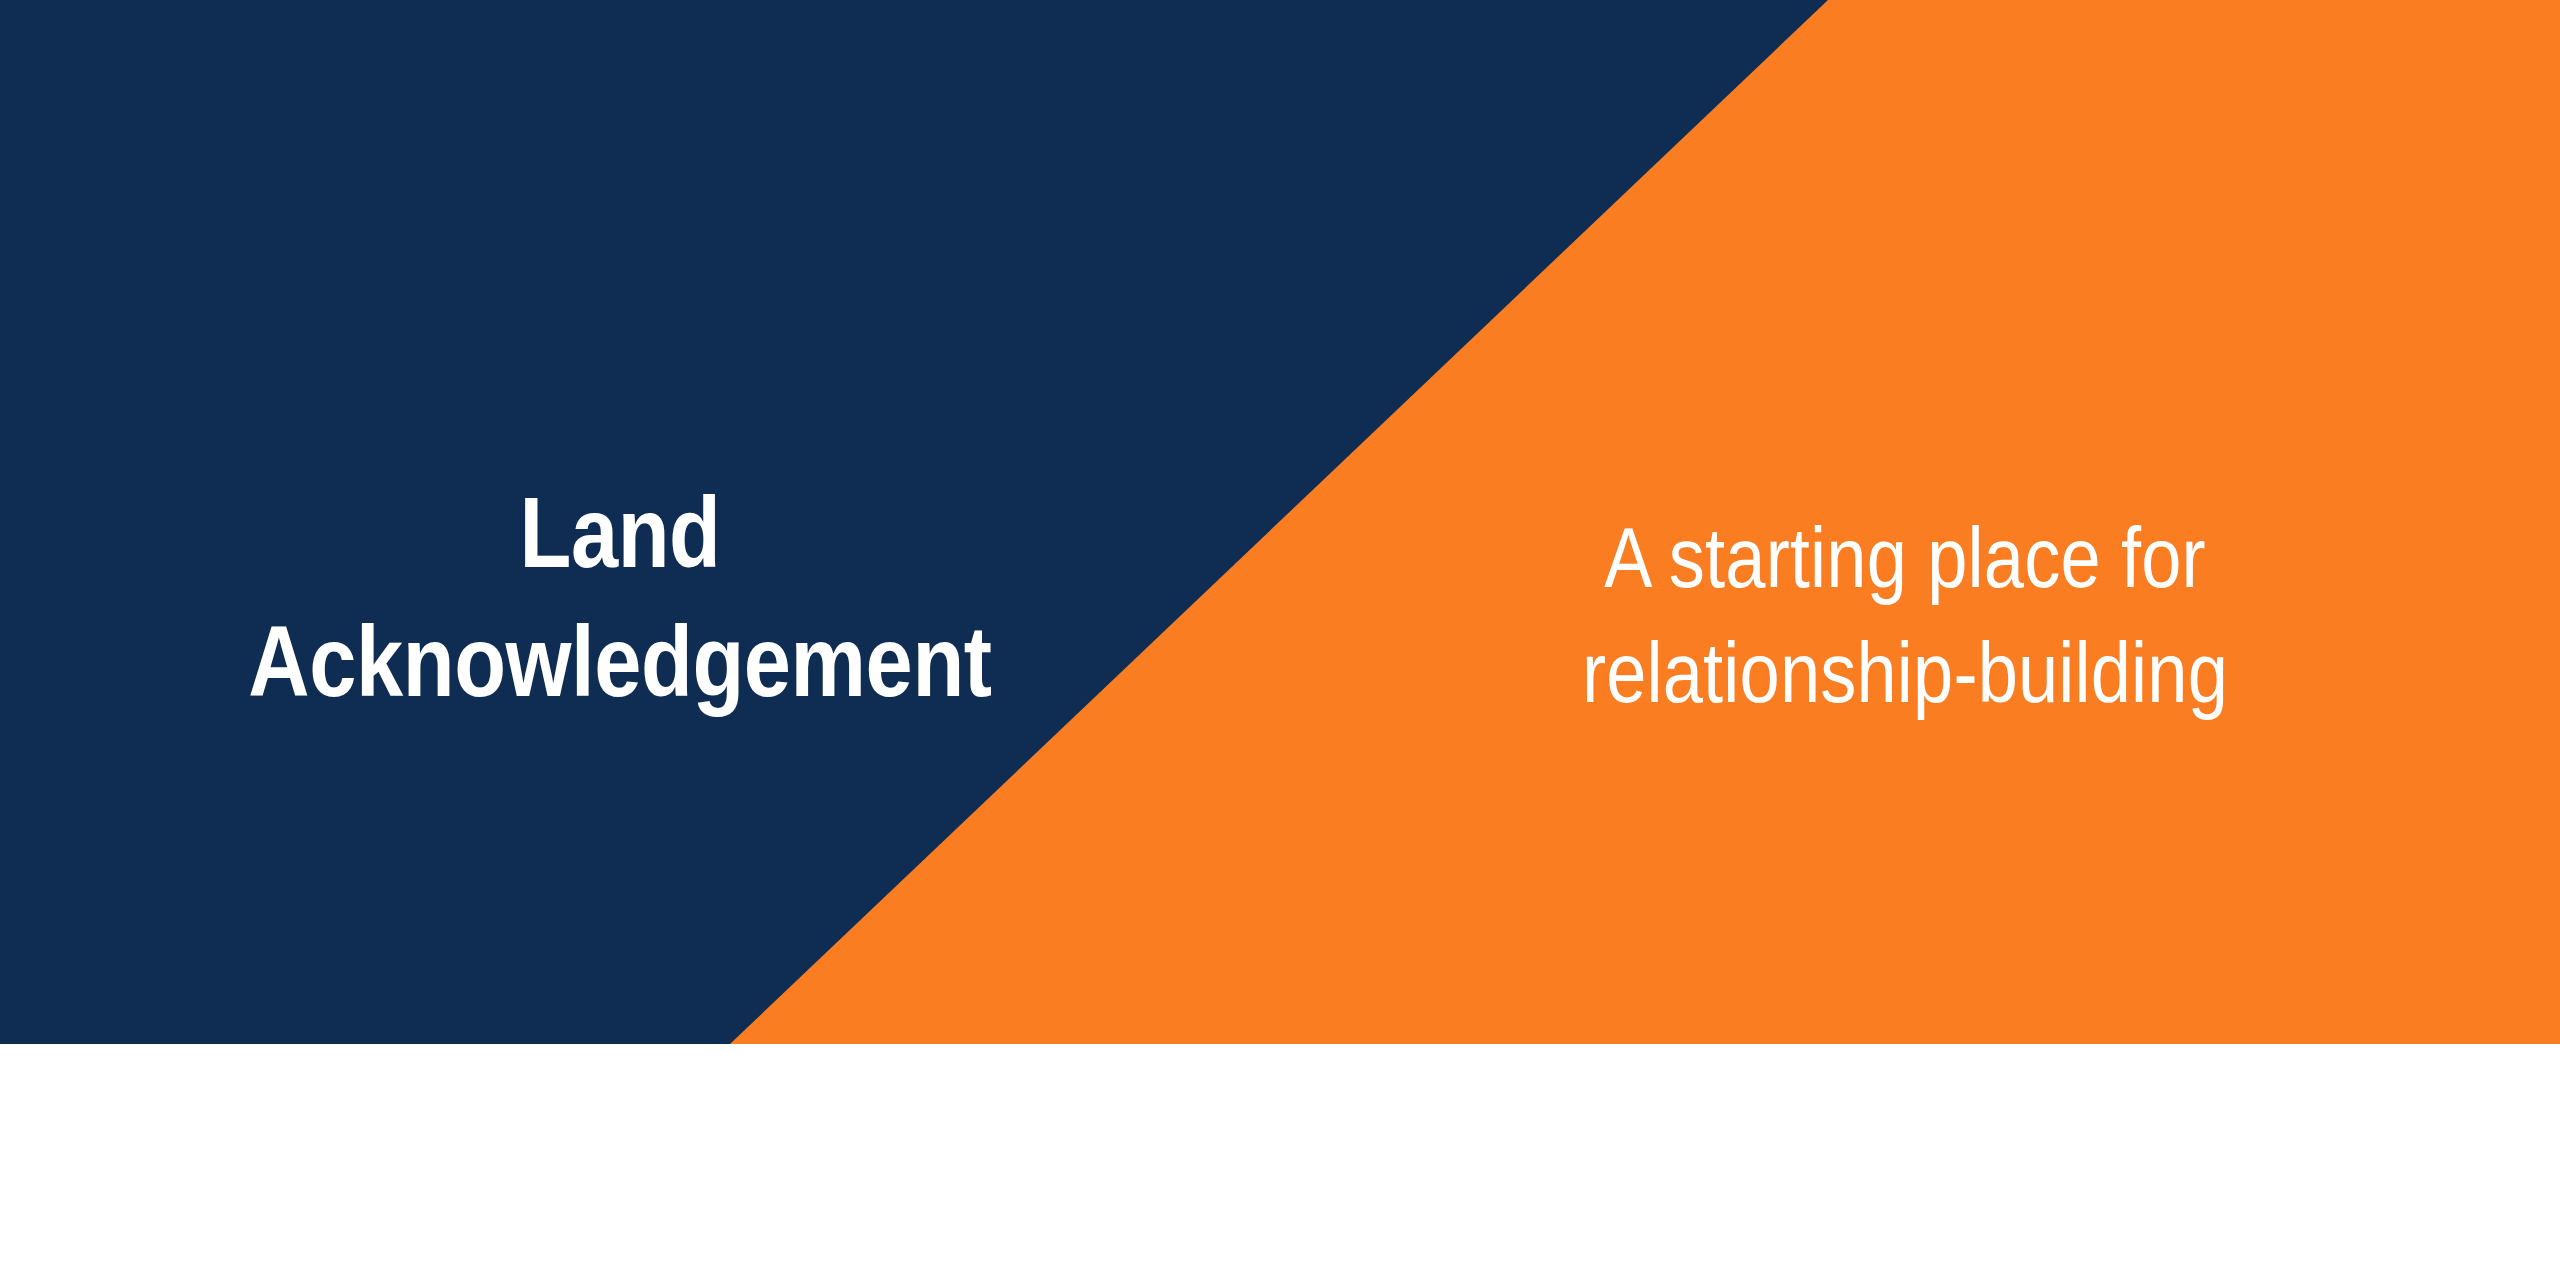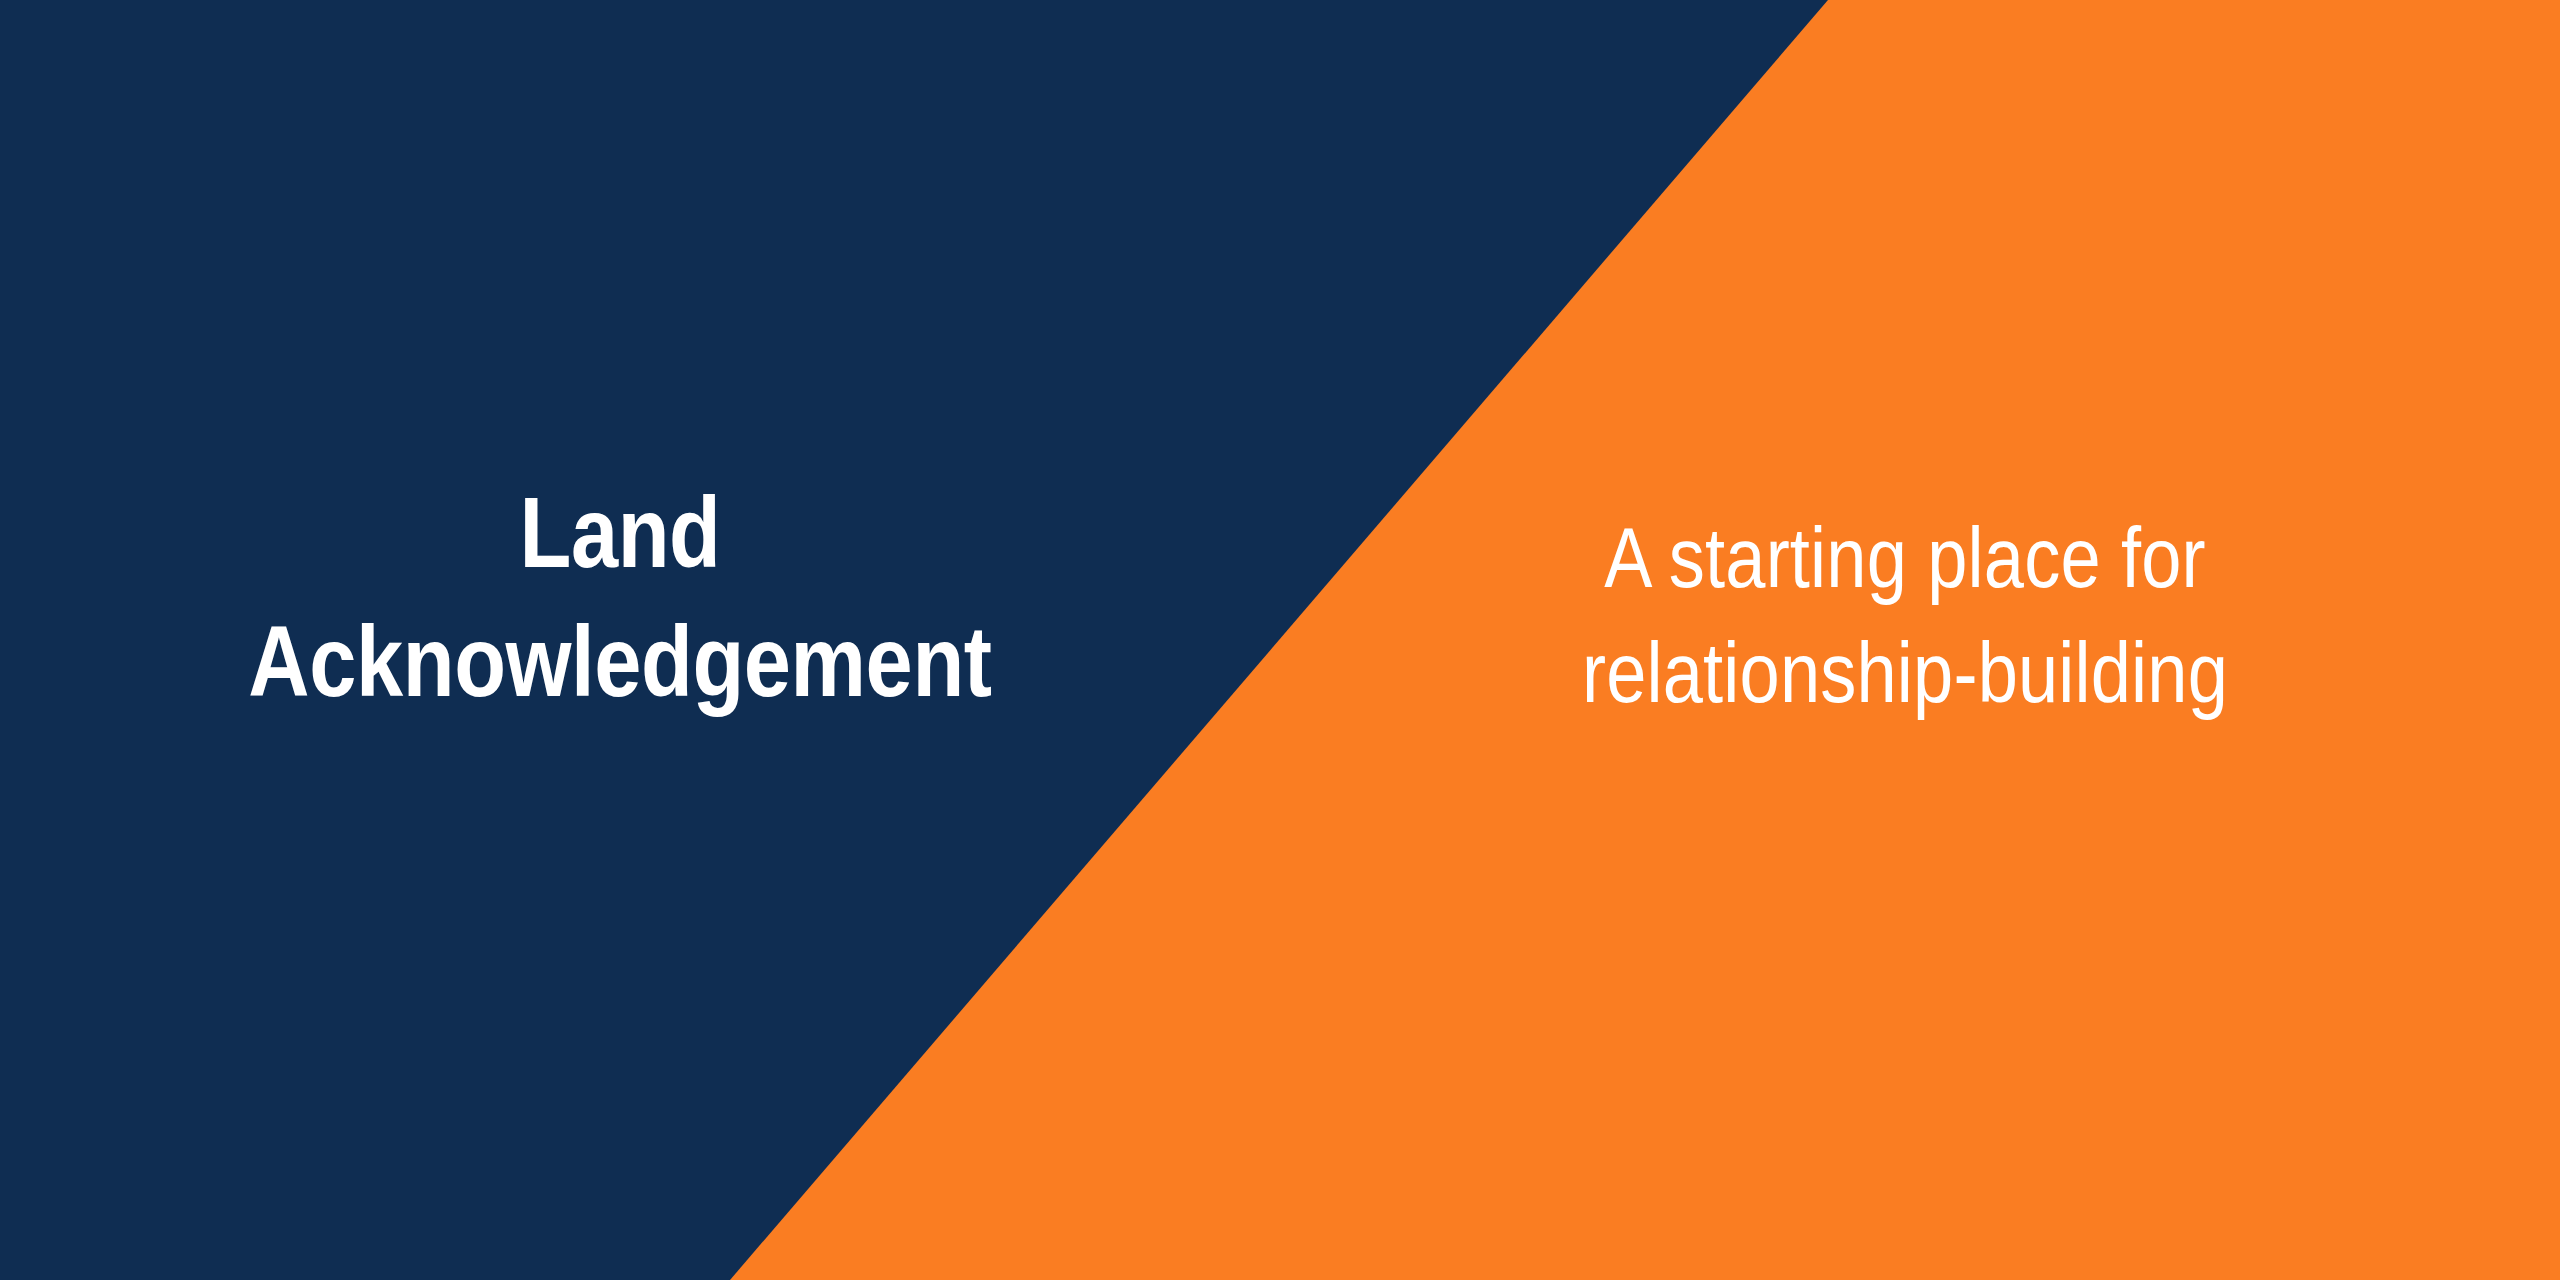--- a/index.html
+++ b/index.html
@@ -6,21 +6,21 @@
   html, body {
     margin: 0;
     padding: 0;
     background: #ffffff;
   }
 
   
   .slide {
     position: relative;
     width: 2560px;
-    height: 1280px;
+    height: 1044px;
     overflow: hidden;
     font-family: "Liberation Sans", "DejaVu Sans", sans-serif;
     background: #0f2d52;           
   }
 
   
   .panel-navy {
     position: absolute;
     inset: 0;
     background: #0f2d52;

